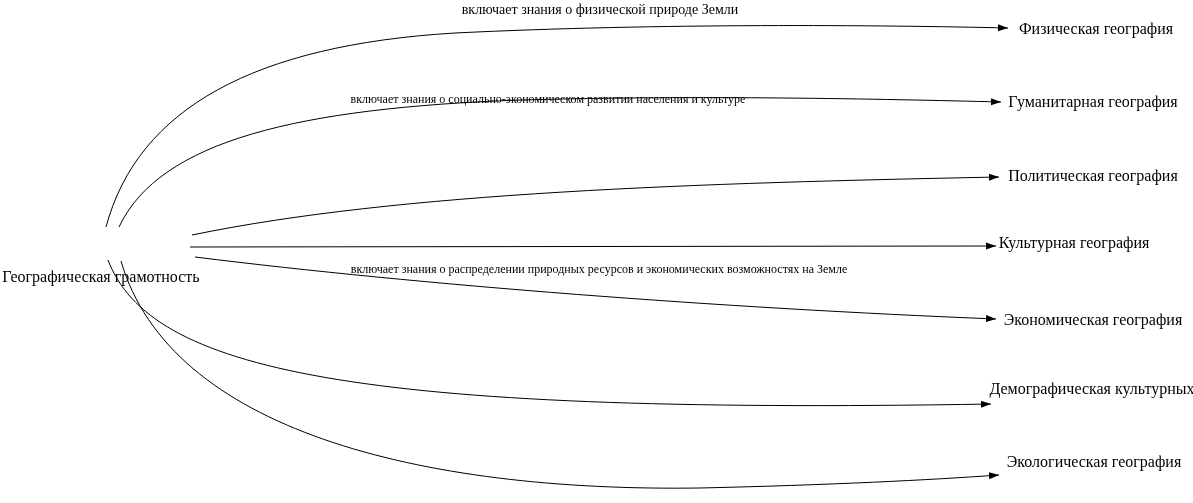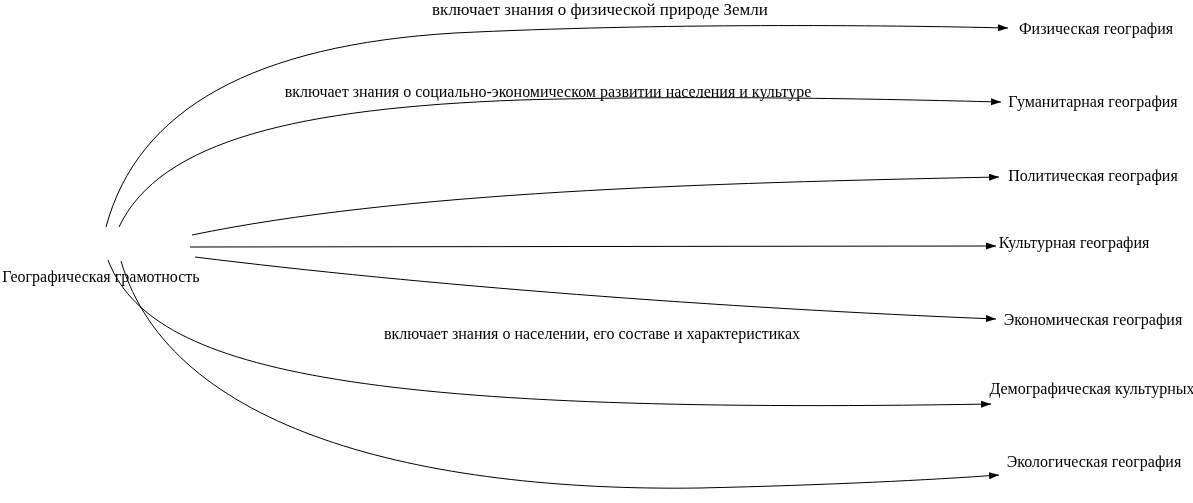--- a/index.html
+++ b/index.html
@@ -28,22 +28,22 @@
     stroke-width: 1;
   }
   .lbl {
     position: absolute;
     transform: translate(-50%, -50%);
     white-space: nowrap;
     color: #000000;
     line-height: 1.1;
   }
   .node-lbl { font-size: 16px; }
-  .edge-lbl { font-size: 16px; }
-  .edge-lbl-sm { font-size: 17px; }
+  .edge-lbl { font-size: 12px; margin-top: 8px; }
+  .edge-lbl-sm { font-size: 14px; }
 </style>
 </head>
 <body>
 
 <div class="canvas">
 
   <svg class="edges-layer" width="1193" height="503" viewBox="0 0 1193 503" xmlns="http://www.w3.org/2000/svg">
     <defs>
       <marker id="arrow" markerWidth="11" markerHeight="8" refX="10" refY="3.5" orient="auto" markerUnits="userSpaceOnUse">
         <path d="M0,0 L10,3.5 L0,7 Z" fill="#000000"></path>
@@ -55,21 +55,21 @@
     <path class="edge" d="M190,247 L996,246" marker-end="url(#arrow)"></path>
     <path class="edge" d="M195,257 C420,285 720,308 996,319" marker-end="url(#arrow)"></path>
     <path class="edge" d="M108,260 C150,370 350,415 991,404" marker-end="url(#arrow)"></path>
     <path class="edge" d="M121,261 C170,430 420,492 700,488 C830,485 930,480 999,475" marker-end="url(#arrow)"></path>
   </svg>
 
   <div class="lbl node-lbl" style="left:101px; top:243px;margin-top:34px;">Географическая грамотность</div>
 
   <div class="lbl edge-lbl-sm" style="left:600px; top:10px;">включает знания о физической природе Земли</div>
   <div class="lbl edge-lbl" style="left:548px; top:92px;">включает знания о социально-экономическом развитии населения и культуре</div>
-  <div class="lbl edge-lbl" style="left:592px; top:334px;">включает знания о населении, его составе и характеристиках</div>
+  <div class="lbl edge-lbl" style="left:599px; top:262px;">включает знания о распределении природных ресурсов и экономических возможностях на Земле</div>
 
   <div class="lbl node-lbl" style="left:1096px; top:29px;">Физическая география</div>
   <div class="lbl node-lbl" style="left:1093px; top:102px;">Гуманитарная география</div>
   <div class="lbl node-lbl" style="left:1093px; top:176px;">Политическая география</div>
   <div class="lbl node-lbl" style="left:1074px; top:243px;">Культурная география</div>
   <div class="lbl node-lbl" style="left:1093px; top:320px;">Экономическая география</div>
   <div class="lbl node-lbl" style="left:1092px; top:389px;">Демографическая культурных</div>
   <div class="lbl node-lbl" style="left:1094px; top:462px;">Экологическая география</div>
 
 </div>

